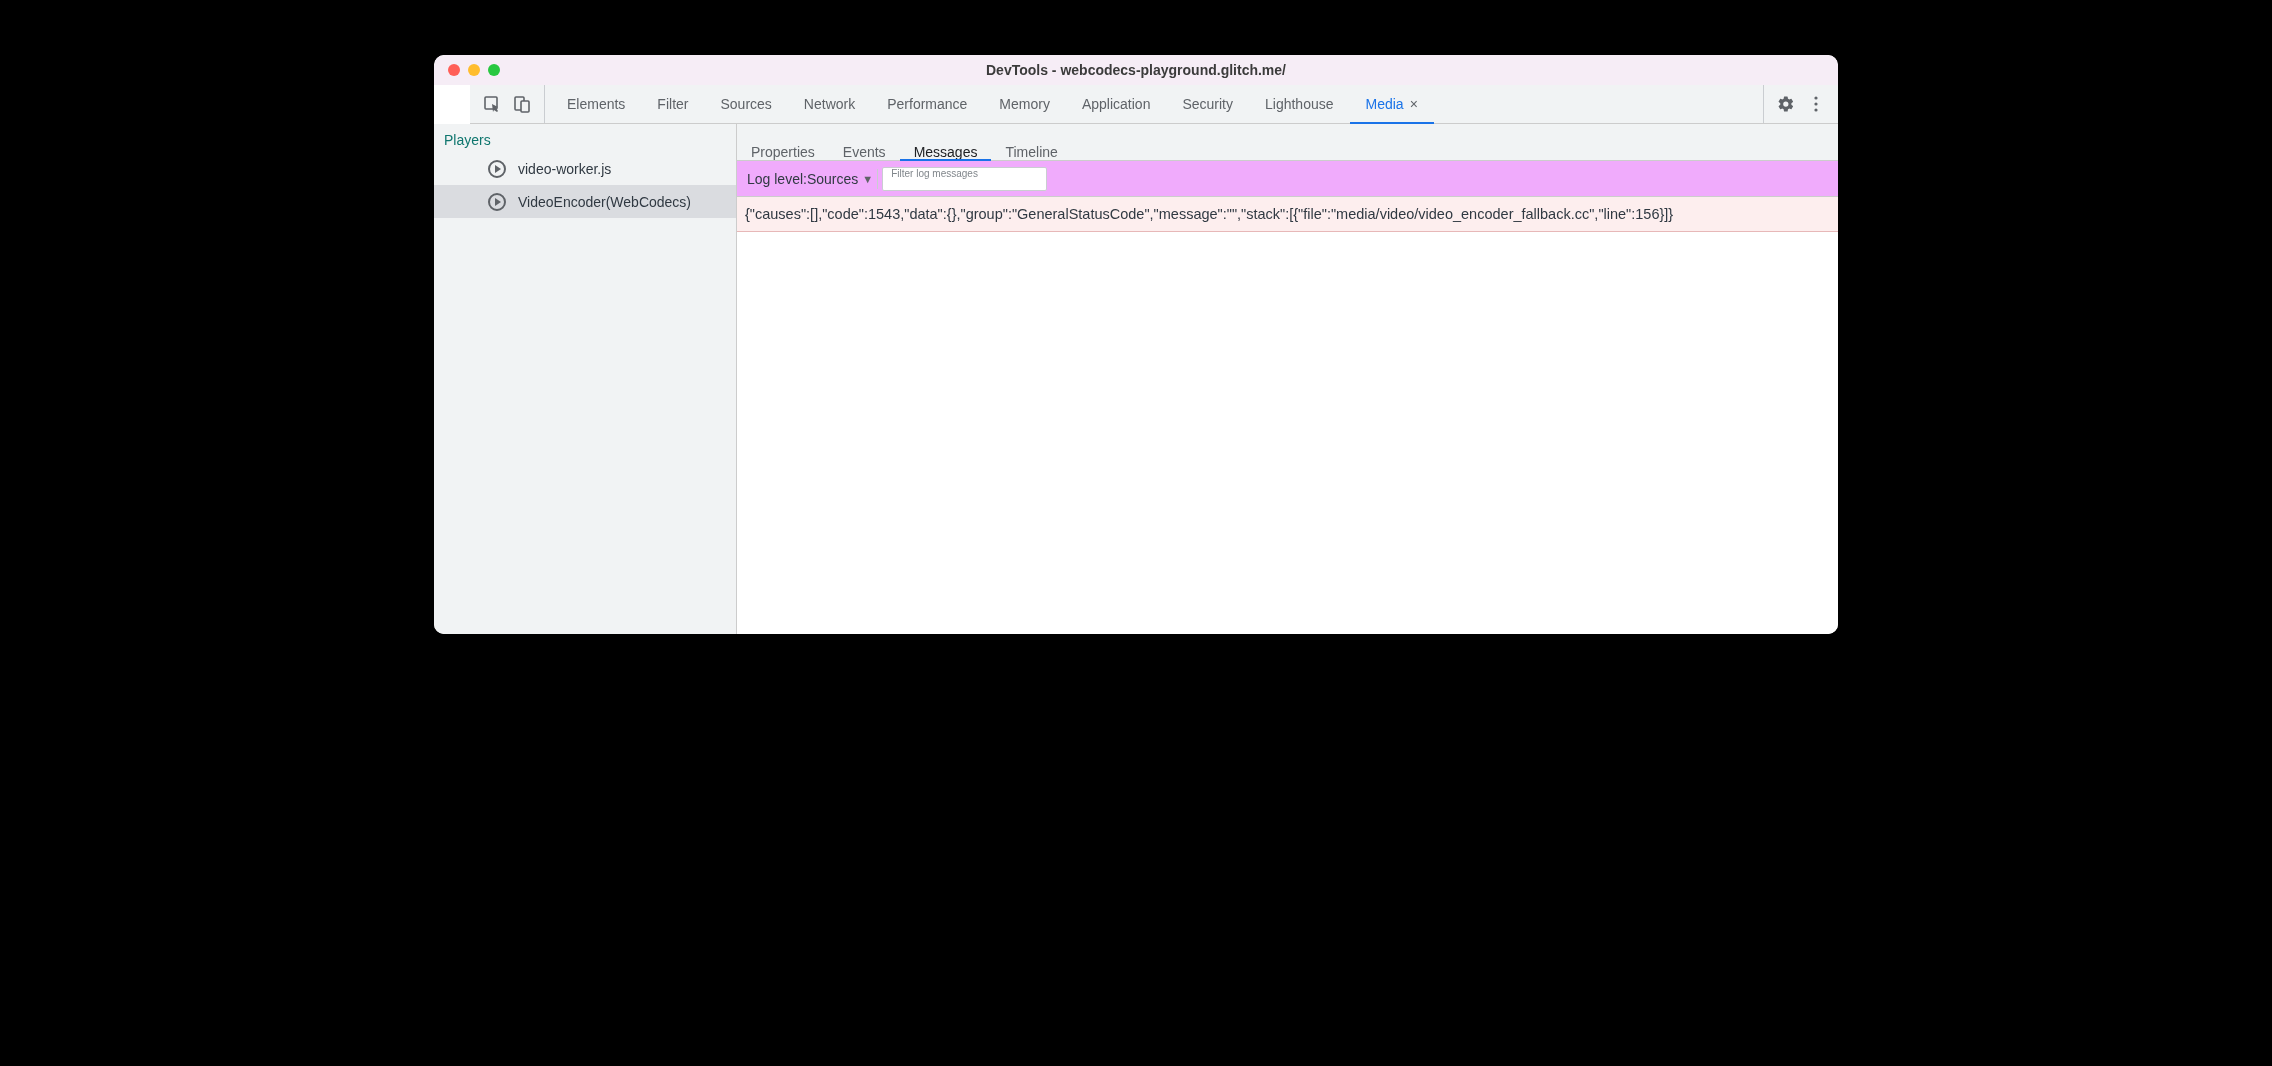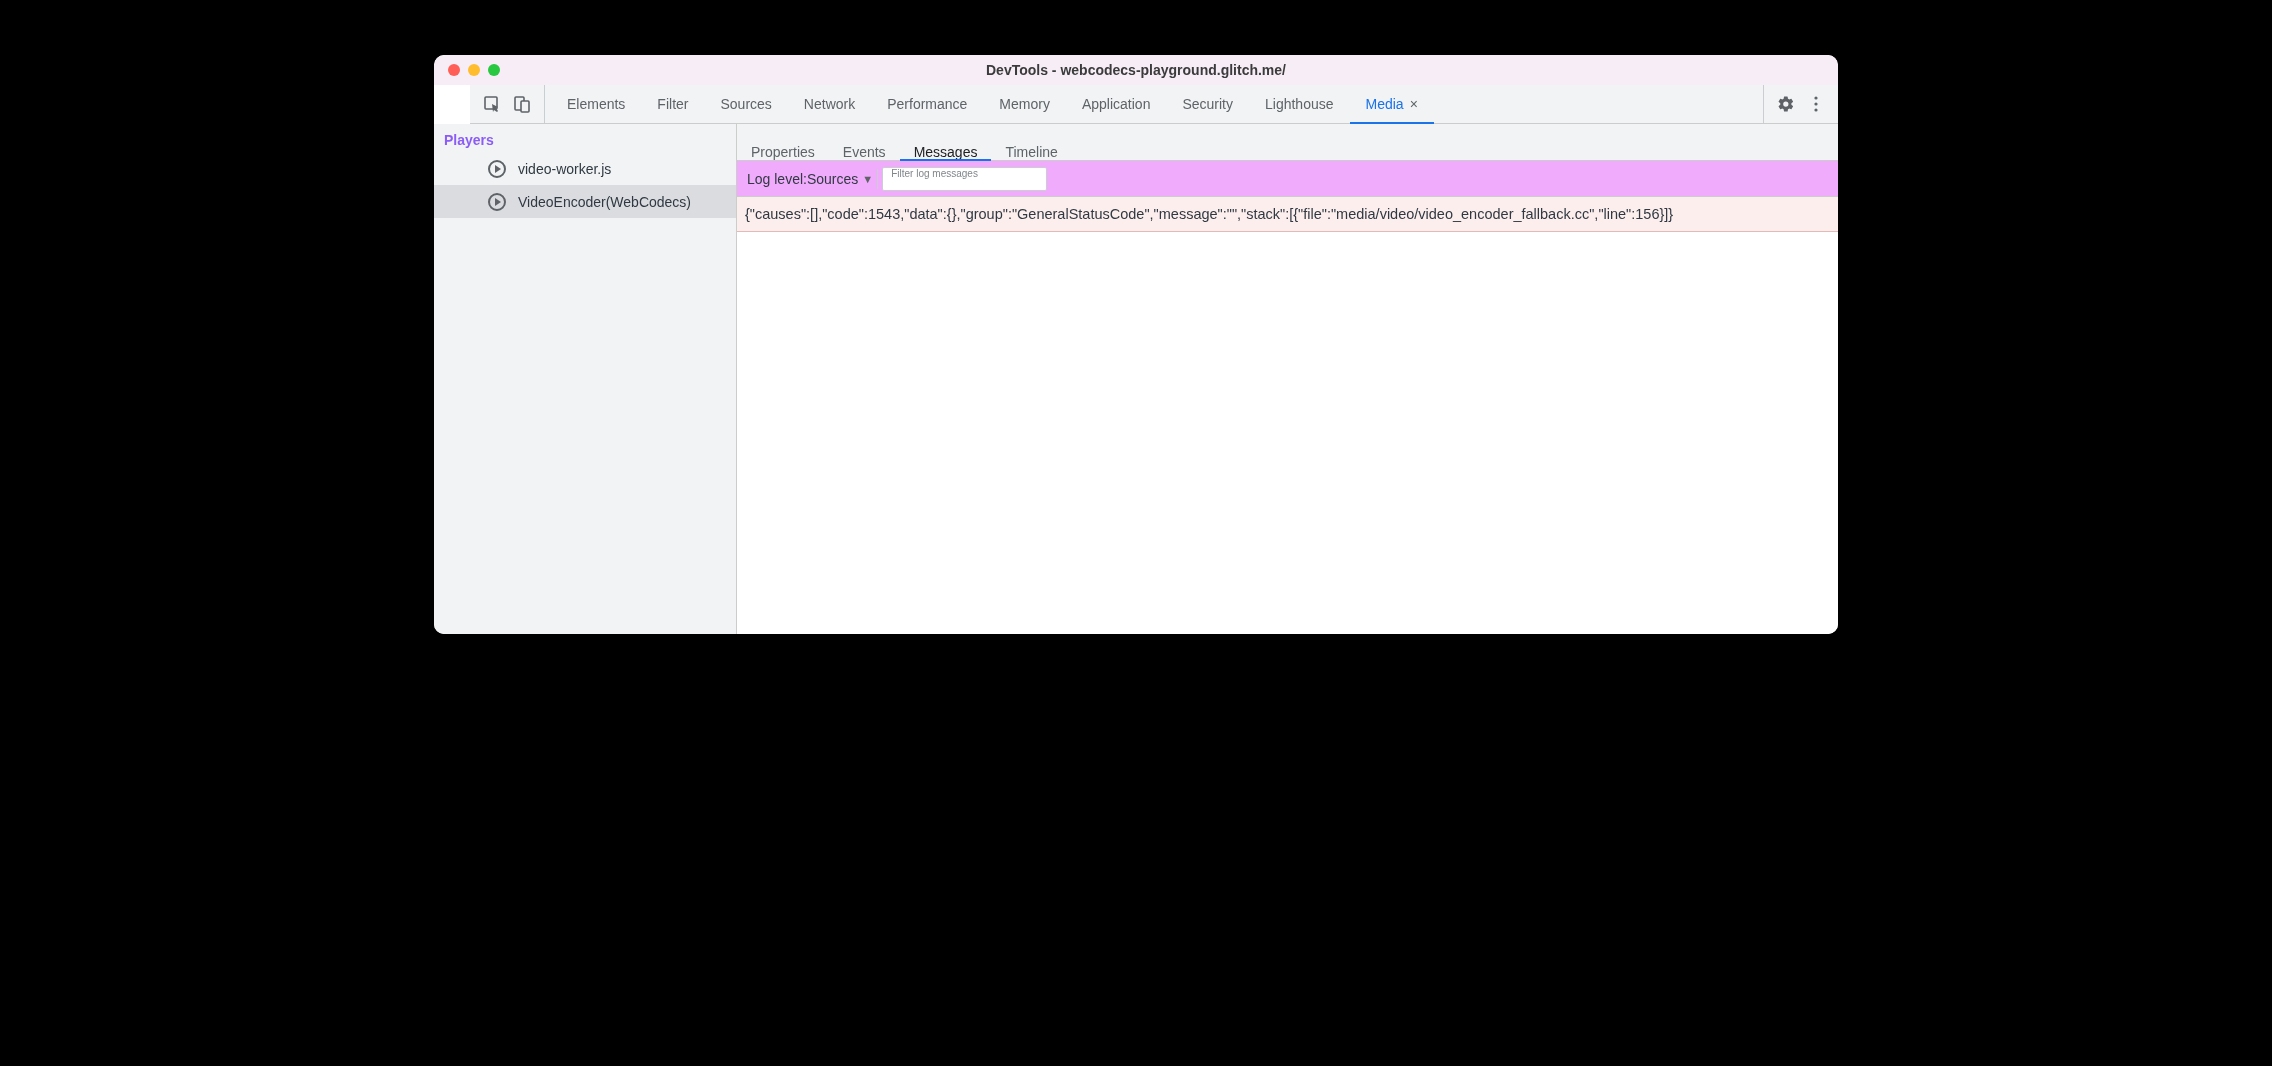--- a/index.html
+++ b/index.html
@@ -126,23 +126,22 @@
   
   .sidebar {
     width:303px;
     background:#f1f3f4;
     border-right:1px solid #ccc;
     display:flex;
     flex-direction:column;
   }
   .sidebar-header {
     padding: 8px 10px 4px;
-    color:#8b5cf6;
-    font-size:14px;
-    font-weight:bold;
+    color:#0f766e;
+    font-size:14px;
   }
   .sidebar-item {
     display:flex;
     align-items:center;
     height:33px;
     padding-left:54px;
     gap:12px;
     color:#303942;
     font-size:14px;
   }

